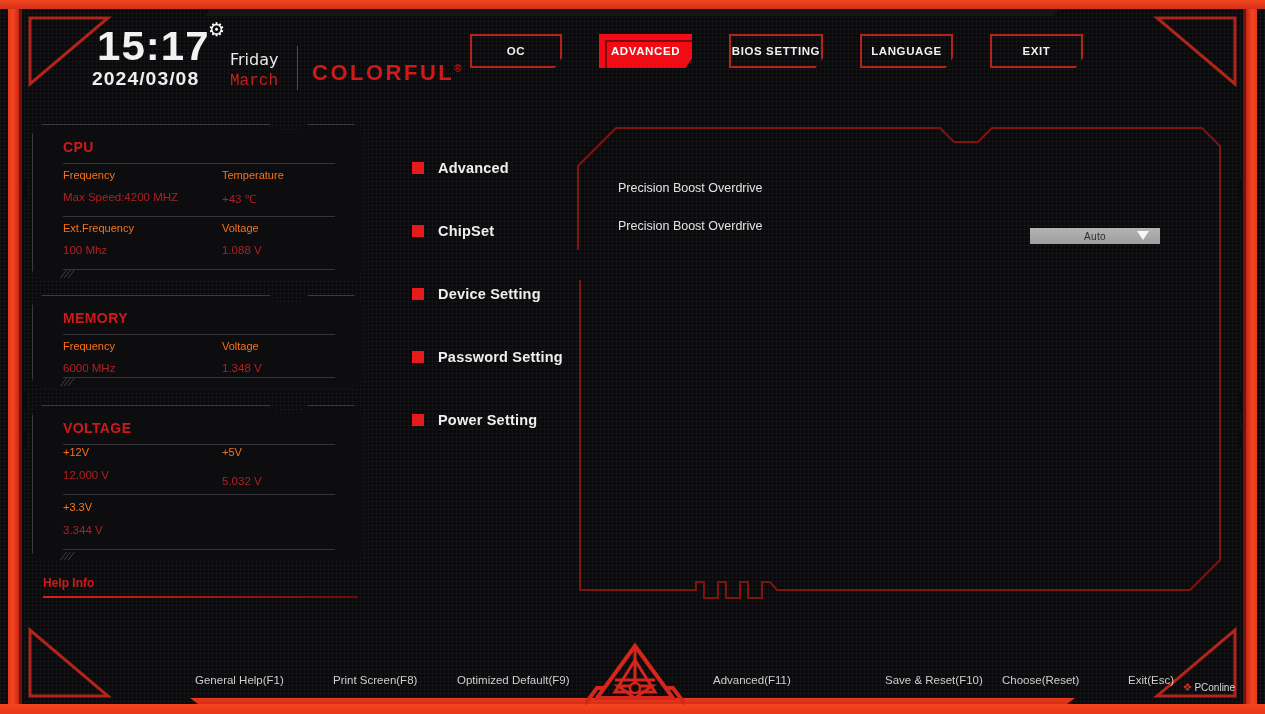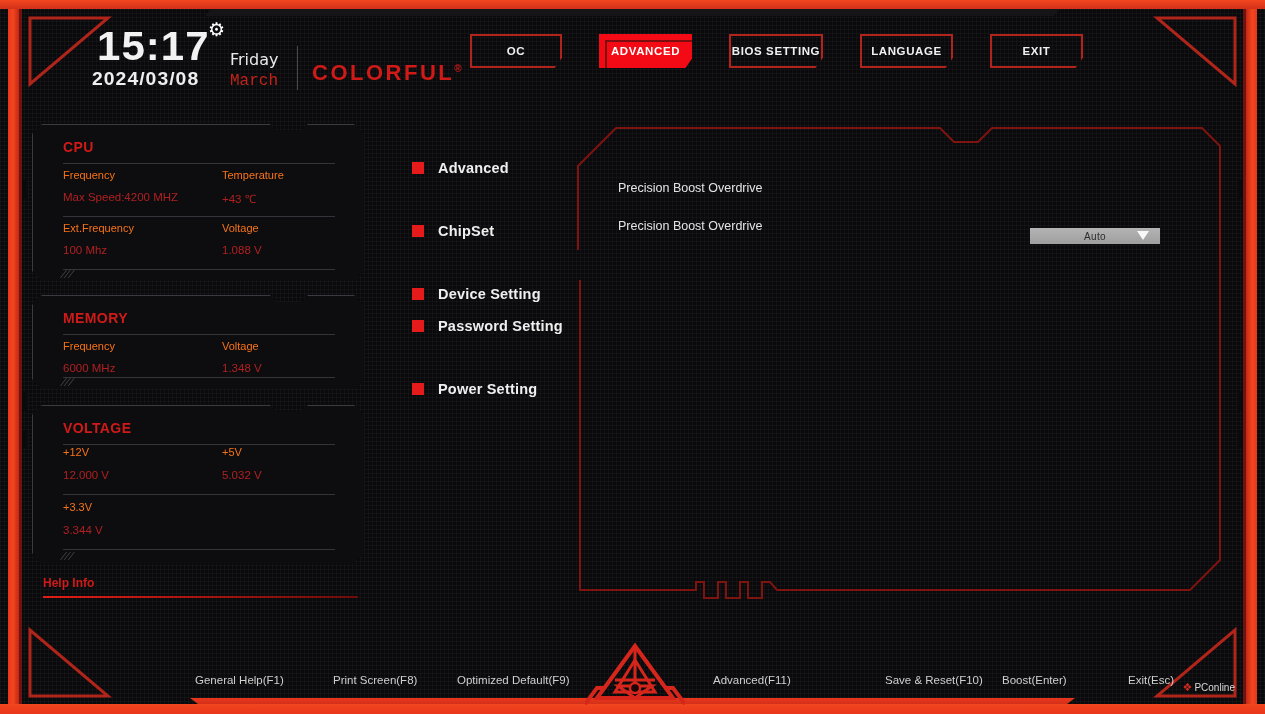--- a/index.html
+++ b/index.html
@@ -100,21 +100,21 @@
   .helpline{position:absolute;left:43px;top:596px;width:315px;height:2px;
     background:linear-gradient(90deg,#e01d16,#6d0d0a);}
 
   
   .menu{position:absolute;left:412px;top:152px;}
   .mitem{display:flex;align-items:center;height:32px;margin-bottom:0px;cursor:pointer;}
   .mbullet{width:12px;height:12px;background:#e51a1a;margin-right:14px;flex:none;}
   .mtext{font-size:14.5px;font-weight:bold;color:#efefef;letter-spacing:.2px;}
   .menu .mitem:nth-child(1){margin-bottom:31px;}
   .menu .mitem:nth-child(2){margin-bottom:31px;}
-  .menu .mitem:nth-child(3){}
+  .menu .mitem:nth-child(3){margin-bottom:31px;}
   .menu .mitem:nth-child(4){margin-bottom:31px;}
 
   
   .content-frame{position:absolute;left:572px;top:120px;width:655px;height:500px;}
   .content-frame svg{display:block;}
   .rows{position:absolute;left:600px;top:163px;width:580px;}
   .go-back{position:relative;width:580px;height:40px;background:#4e4e50;
     display:flex;align-items:center;cursor:pointer;}
   .gb-icon{width:26px;height:26px;margin-left:16px;margin-right:12px;flex:none;
     position:relative;}
@@ -247,21 +247,21 @@
     <div class="rowline" style="top:81px;"></div>
     <div class="slashes">⁄⁄⁄</div>
   </div>
 
   <div class="panel p-volt">
     <div class="ptitle">VOLTAGE</div>
     <div class="rowline" style="top:38px;"></div>
     <div class="lbl" style="left:30px;top:40px;">+12V</div>
     <div class="val" style="left:30px;top:63px;">12.000 V</div>
     <div class="lbl" style="left:189px;top:40px;">+5V</div>
-    <div class="val" style="left:189px;top:63px;">5.032 V</div>
+    <div class="val" style="left:189px;top:69px;">5.032 V</div>
     <div class="rowline" style="top:88px;"></div>
     <div class="lbl" style="left:30px;top:95px;">+3.3V</div>
     <div class="val" style="left:30px;top:118px;">3.344 V</div>
     <div class="rowline" style="top:143px;"></div>
     <div class="slashes">⁄⁄⁄</div>
   </div>
 
   <div class="helpinfo">Help Info</div>
   <div class="helpline"></div>
 
@@ -311,21 +311,21 @@
       </span>
     </div>
   </div>
 
   <div class="footer">
     <div class="fitem" style="left:195px;top:6px;">General Help(F1)</div>
     <div class="fitem" style="left:333px;top:6px;">Print Screen(F8)</div>
     <div class="fitem" style="left:457px;top:6px;">Optimized Default(F9)</div>
     <div class="fitem" style="left:713px;top:6px;">Advanced(F11)</div>
     <div class="fitem" style="left:837px;top:6px;margin-left:48px;">Save &amp; Reset(F10)</div>
-    <div class="fitem" style="left:1002px;top:6px;">Boost(Enter)</div>
+    <div class="fitem" style="left:1002px;top:6px;">Choose(Reset)</div>
     <div class="fitem" style="left:1128px;top:6px;">Exit(Esc)</div>
 
     <div class="logo-tri">
       <svg width="100" height="64" viewBox="0 0 100 64">
         <path d="M50 4 L88 56 L12 56 Z" fill="none" stroke="#d6261c" stroke-width="4"></path>
         <path d="M50 18 L70 50 L30 50 Z" fill="none" stroke="#d6261c" stroke-width="3"></path>
         <path d="M50 6 L50 50" stroke="#d6261c" stroke-width="3"></path>
         <path d="M33 44 L67 44 L50 56 Z" fill="none" stroke="#d6261c" stroke-width="3"></path>
         <path d="M30 38 L70 38" stroke="#d6261c" stroke-width="3"></path>
         <circle cx="50" cy="46" r="5" fill="#1a0605" stroke="#d6261c" stroke-width="2.5"></circle>

